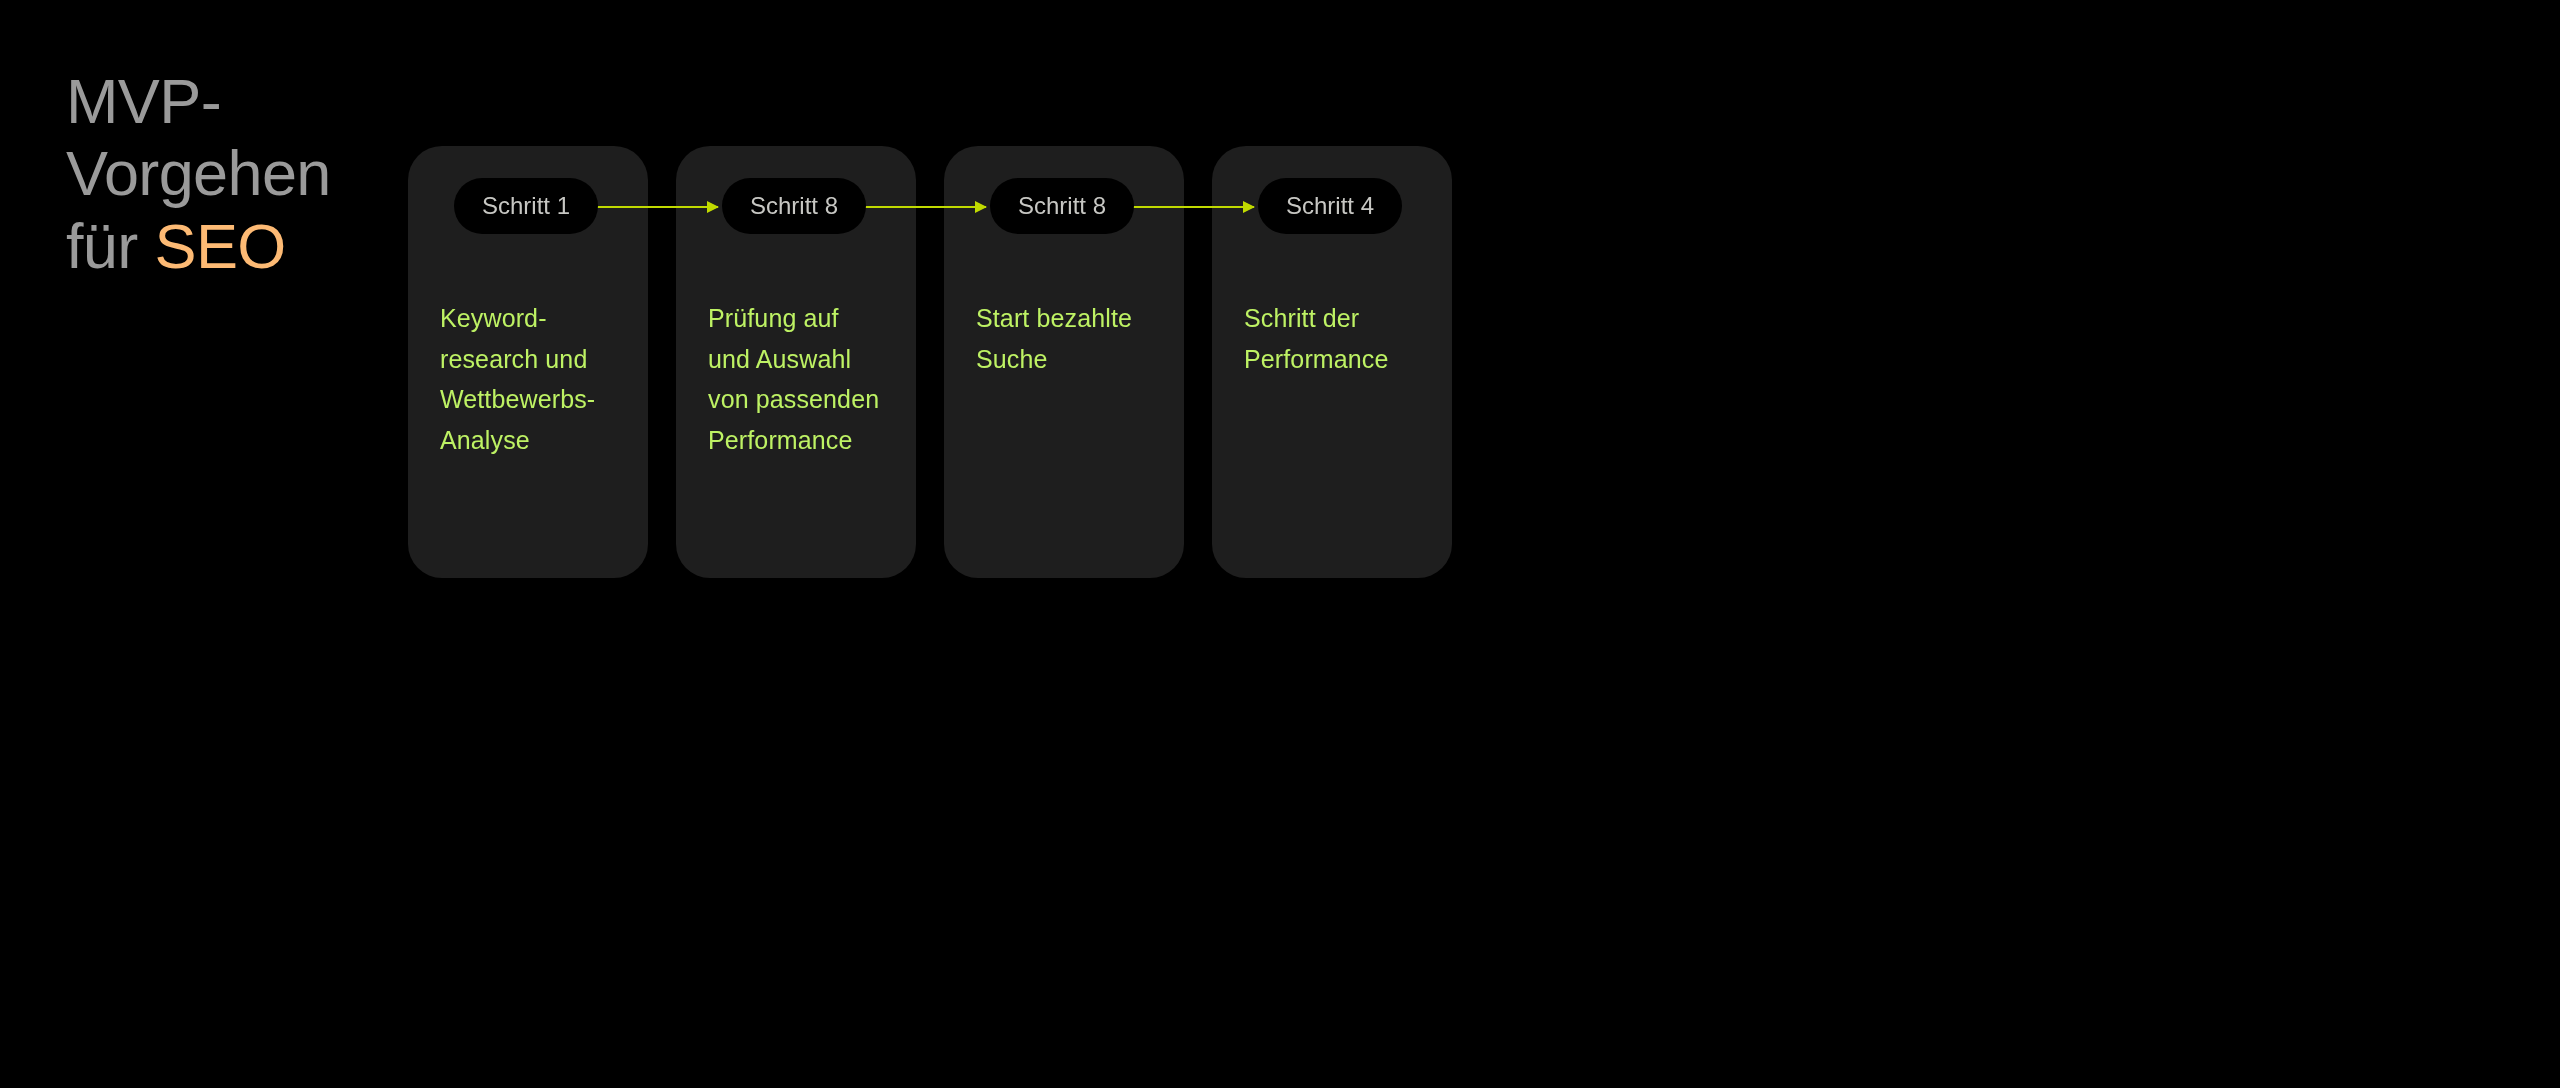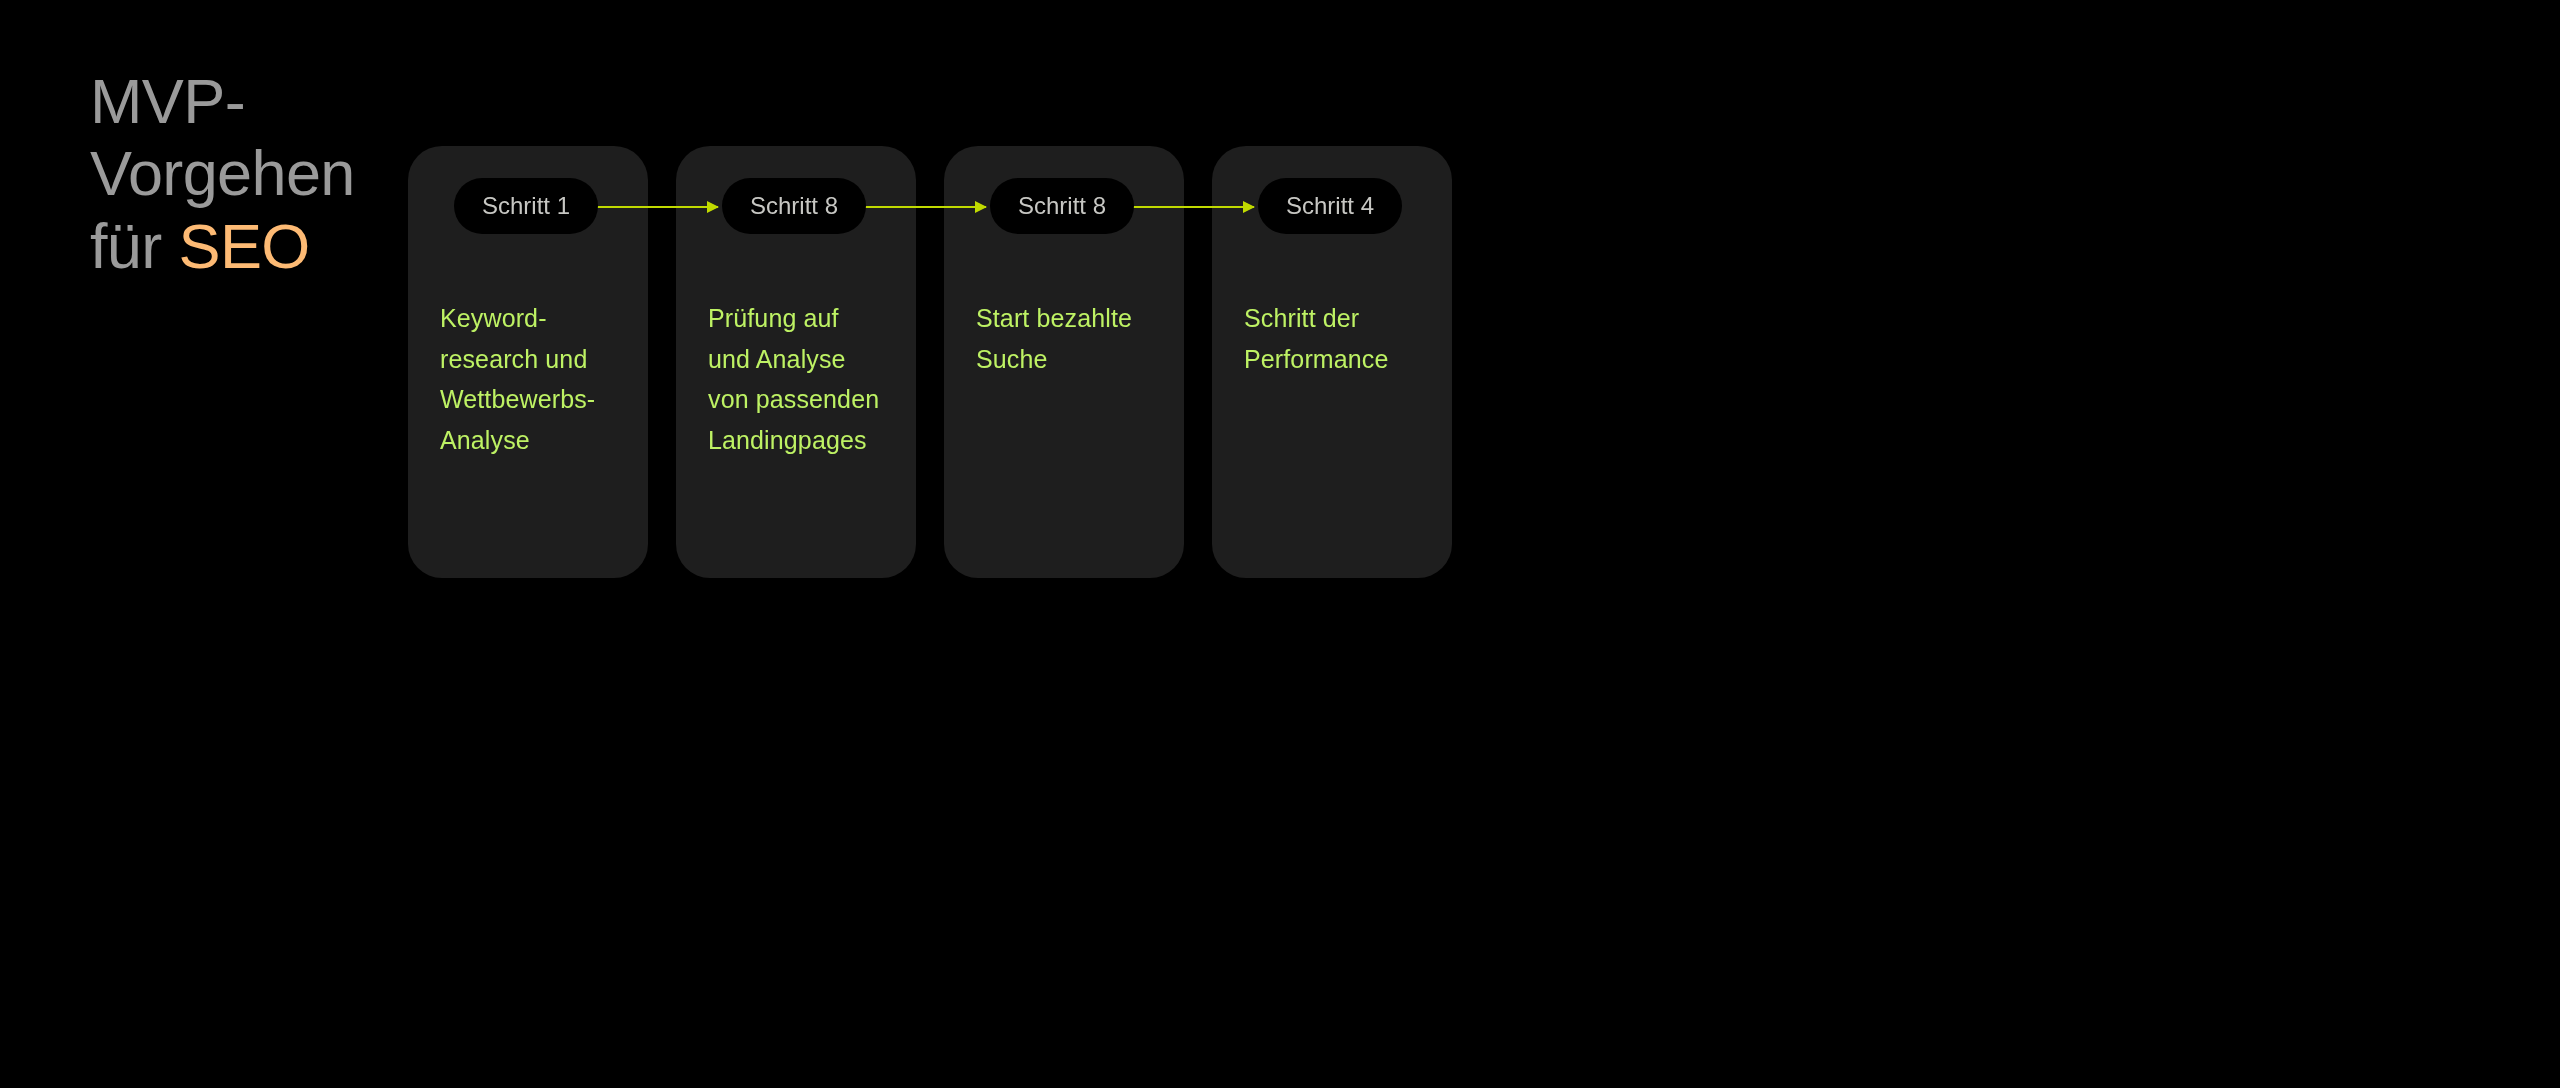--- a/index.html
+++ b/index.html
@@ -12,21 +12,21 @@
       height: 1088px;
       background: #000000;
       font-family: -apple-system, BlinkMacSystemFont, "Segoe UI", Helvetica, Arial, sans-serif;
       overflow: hidden;
       position: relative;
     }
     .container {
       display: flex;
       width: 100%;
       height: 100%;
-      padding: 60px 90px 60px 90px;
+      padding: 60px 90px 60px 66px;
     }
     .title-area {
       flex: 0 0 auto;
       padding-top: 5px;
       padding-right: 60px;
     }
     .title {
       font-size: 63px;
       line-height: 1.15;
       font-weight: 400;
@@ -120,21 +120,21 @@
       <div class="pill">
         <span>Schritt 1</span>
       </div>
       <div class="card-body">Keyword-research und Wettbewerbs-Analyse</div>
     </div>
 
     <div class="card">
       <div class="pill">
         <span>Schritt 8</span>
       </div>
-      <div class="card-body">Prüfung auf und Analyse von passenden Landingpages</div>
+      <div class="card-body">Prüfung auf und Auswahl von passenden Performance</div>
     </div>
 
     <div class="card">
       <div class="pill">
         <span>Schritt 8</span>
       </div>
       <div class="card-body">Start bezahlte Suche</div>
     </div>
 
     <div class="card">

